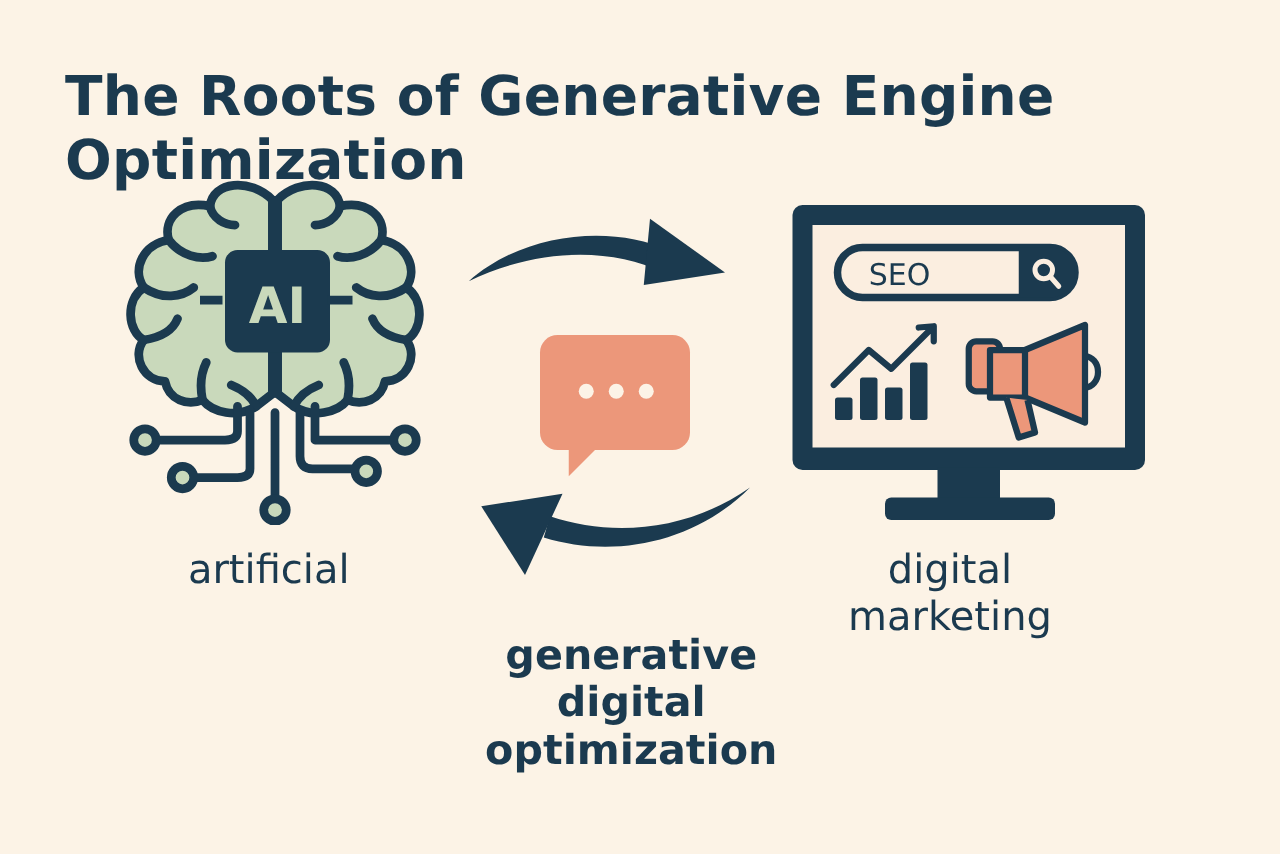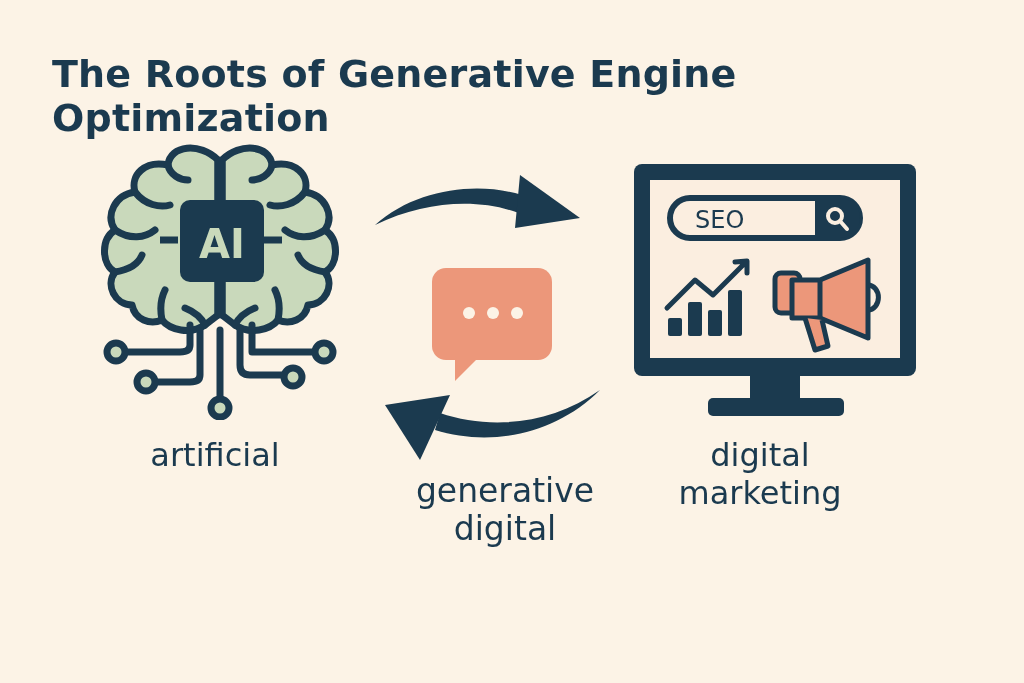--- a/index.html
+++ b/index.html
@@ -1,20 +1,20 @@
 <!DOCTYPE html>
 <html><head>
 <meta charset="utf-8">
 <style>
   html, body { margin:0; padding:0; }
   body { width:1024px; height:683px; background:#fcf3e6; position:relative; overflow:hidden; font-family:"DejaVu Sans", sans-serif; color:#1b3a4f; }
-  .title { position:absolute; left:52px; top:52px; font-size:38px; font-weight:bold; color:#1b3a4f; letter-spacing:0.2px; }
+  .title { position:absolute; left:52px; top:52px; font-size:44px; font-weight:bold; color:#1b3a4f; letter-spacing:0.2px; }
   .abs { position:absolute; }
   .label { position:absolute; text-align:center; font-size:32px; line-height:38px; color:#1b3a4f; }
-  .label.bold { font-weight:normal; font-size:33px; }
+  .label.bold { font-weight:bold; font-size:33px;margin-top:33px; }
 </style>
 </head>
 <body>
 
 <div class="title">The Roots of Generative Engine Optimization</div>
 
 <svg class="abs" style="left:90px;top:130px" width="260" height="290" viewBox="0 0 260 290">
   <g stroke="#1b3a4f" stroke-width="7" fill="#c9d9bb" stroke-linecap="round" stroke-linejoin="round">
     <path d="M128 30 C110 12 80 15 78 35 C55 30 40 45 45 62 C25 65 15 85 25 100 C10 110 12 135 25 142 C15 155 25 175 42 175 C45 190 60 195 72 190 C80 200 100 205 115 195 L128 185 Z"></path>
     <path d="M132 30 C150 12 180 15 182 35 C205 30 220 45 215 62 C235 65 245 85 235 100 C250 110 248 135 235 142 C245 155 235 175 218 175 C215 190 200 195 188 190 C180 200 160 205 145 195 L132 185 Z"></path>
@@ -50,20 +50,21 @@
   <rect x="2" y="2" width="120" height="92" rx="14" fill="#ec977a"></rect>
   <path d="M25 90 L25 115 L50 90 Z" fill="#ec977a"></path>
   <circle cx="39" cy="47" r="6" fill="#fcf3e6"></circle>
     <circle cx="63" cy="47" r="6" fill="#fcf3e6"></circle>
     <circle cx="87" cy="47" r="6" fill="#fcf3e6"></circle>
 </svg>
 
 <div class="label bold" style="left:370px;top:472px;width:270px;">
   <div>generative</div>
   <div>digital</div>
+  <div>optimization</div>
 </div>
 
 <svg class="abs" style="left:630px;top:160px" width="290" height="260" viewBox="0 0 290 260">
   <rect x="4" y="4" width="282" height="212" rx="8" fill="#1b3a4f"></rect>
   <rect x="20" y="20" width="250" height="178" fill="#fbeee0"></rect>
   <rect x="120" y="214" width="50" height="30" fill="#1b3a4f"></rect>
   <rect x="78" y="238" width="136" height="18" rx="5" fill="#1b3a4f"></rect>
   <rect x="40" y="38" width="190" height="40" rx="20" fill="#fbeee0" stroke="#1b3a4f" stroke-width="6"></rect>
   <path d="M185 38 L210 38 A20 20 0 0 1 210 78 L185 78 Z" fill="#1b3a4f"></path>
   <circle cx="205" cy="56" r="7" fill="none" stroke="#fbeee0" stroke-width="4"></circle>

